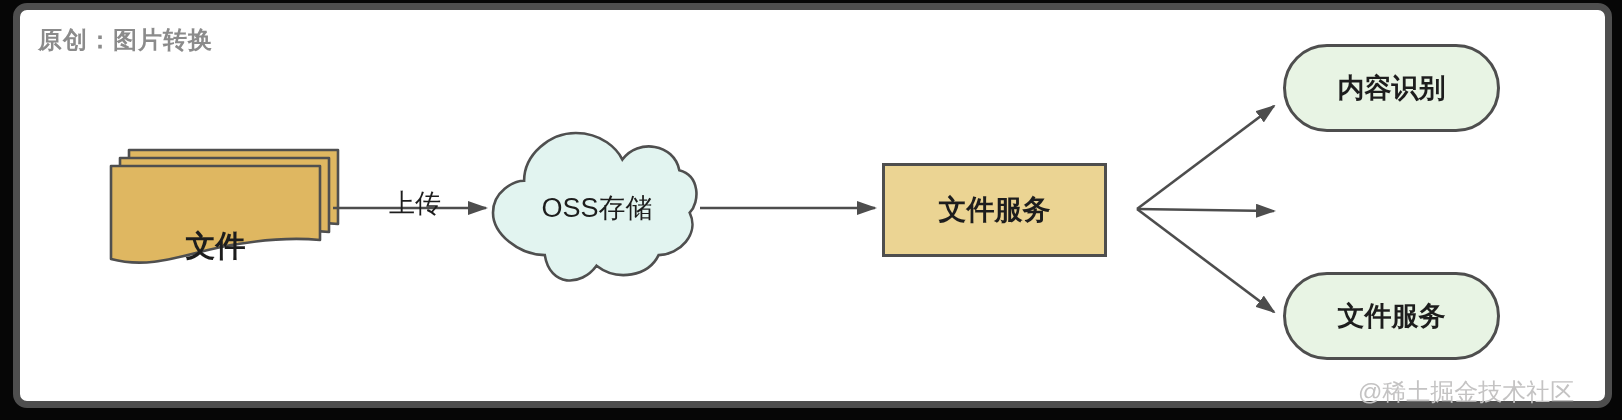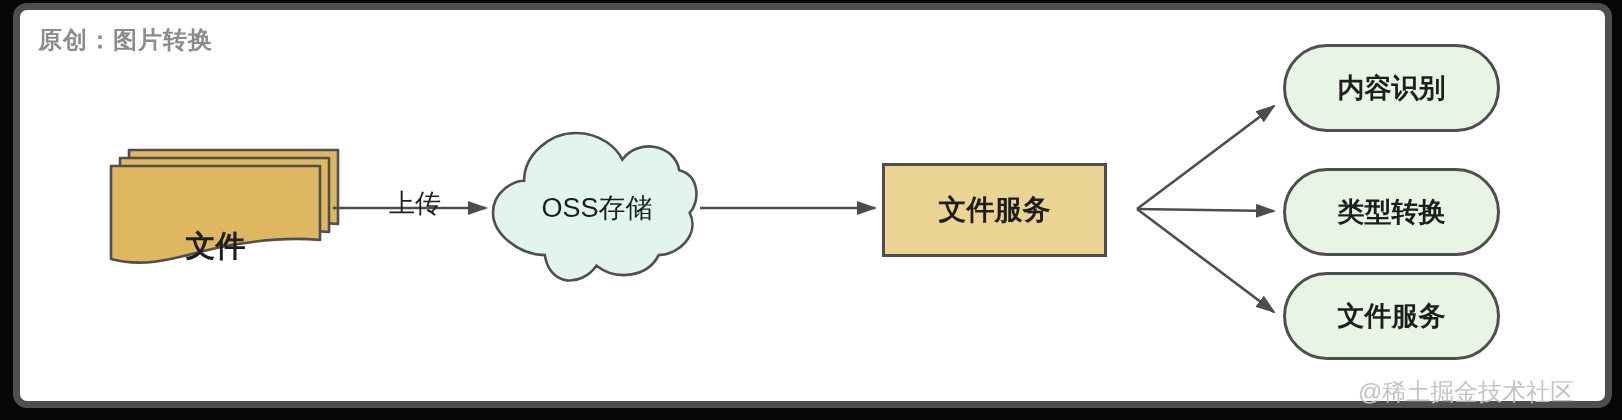--- a/index.html
+++ b/index.html
@@ -113,21 +113,18 @@
   <div class="abs edge-label upload-label">上传</div>
 
 
   <div class="abs service-node">
     <span>文件服务</span>
   </div>
 
   <div class="abs pill pill-1">
     <span>内容识别</span>
   </div>
-  <div class="abs pill pill-2">
-    <span>类型转换</span>
-  </div>
   <div class="abs pill pill-3">
     <span>文件服务</span>
   </div>
 
   <div class="abs watermark">@稀土掘金技术社区</div>
 </div>
 
 </body></html>

